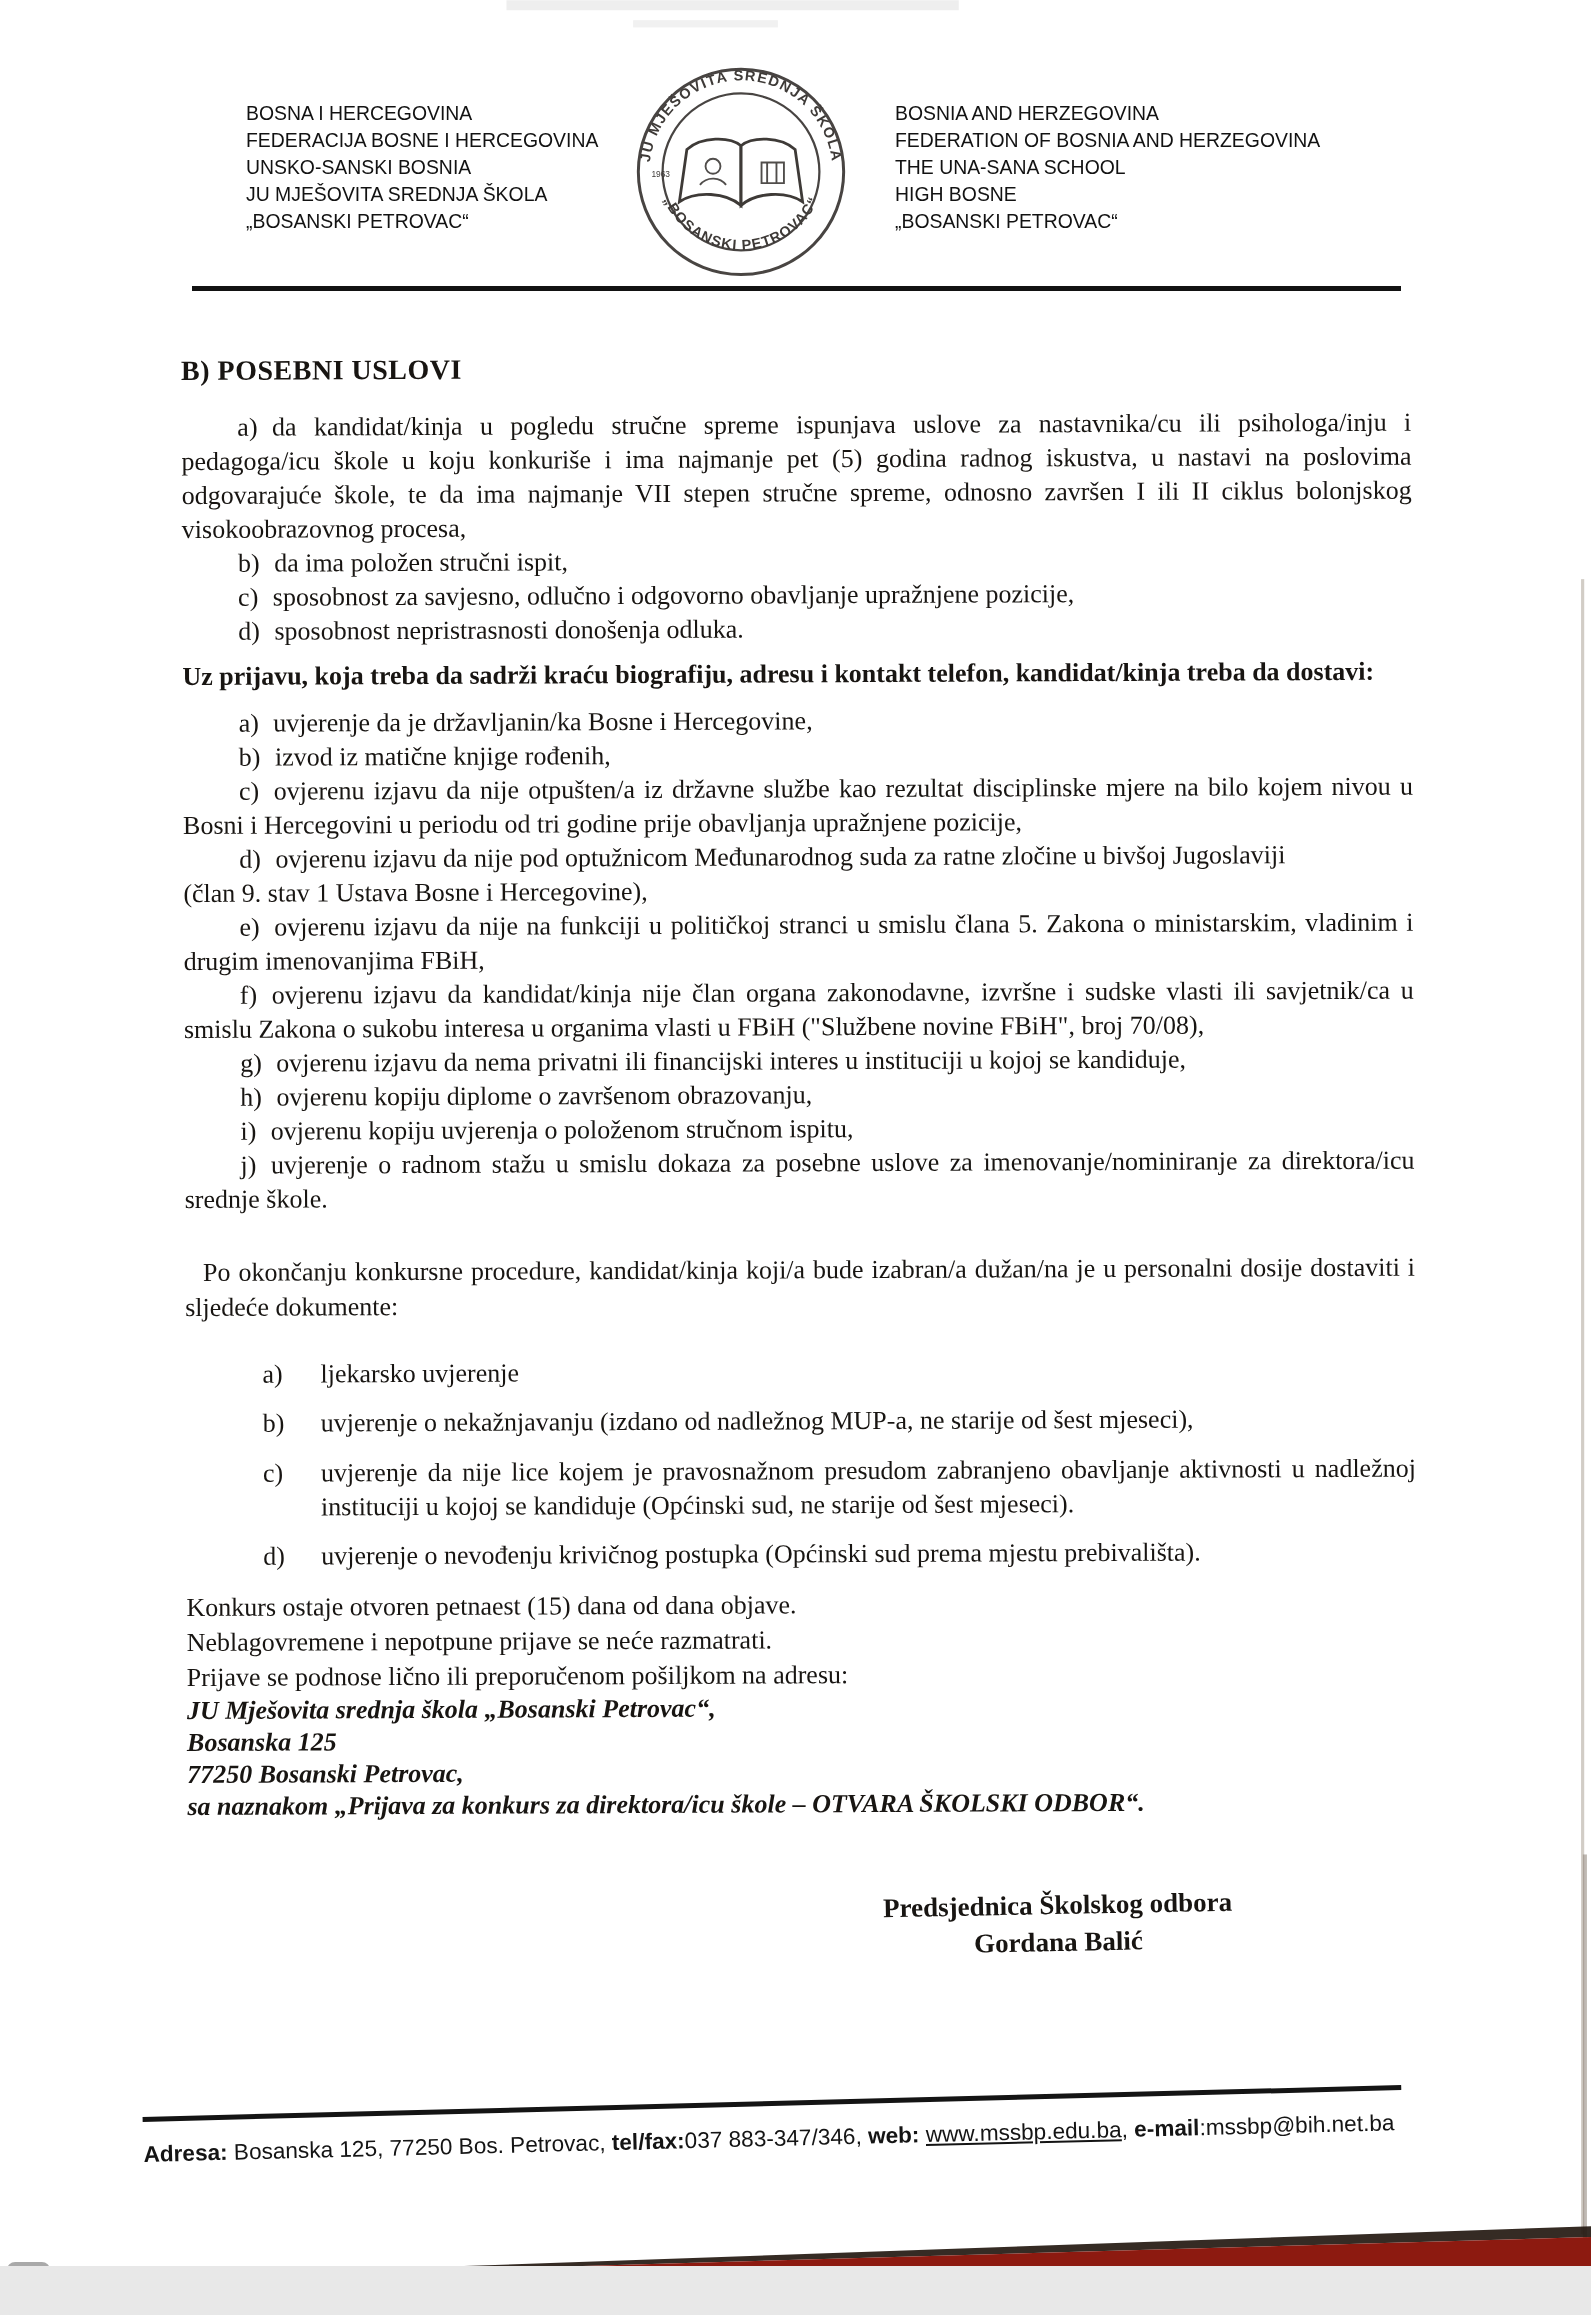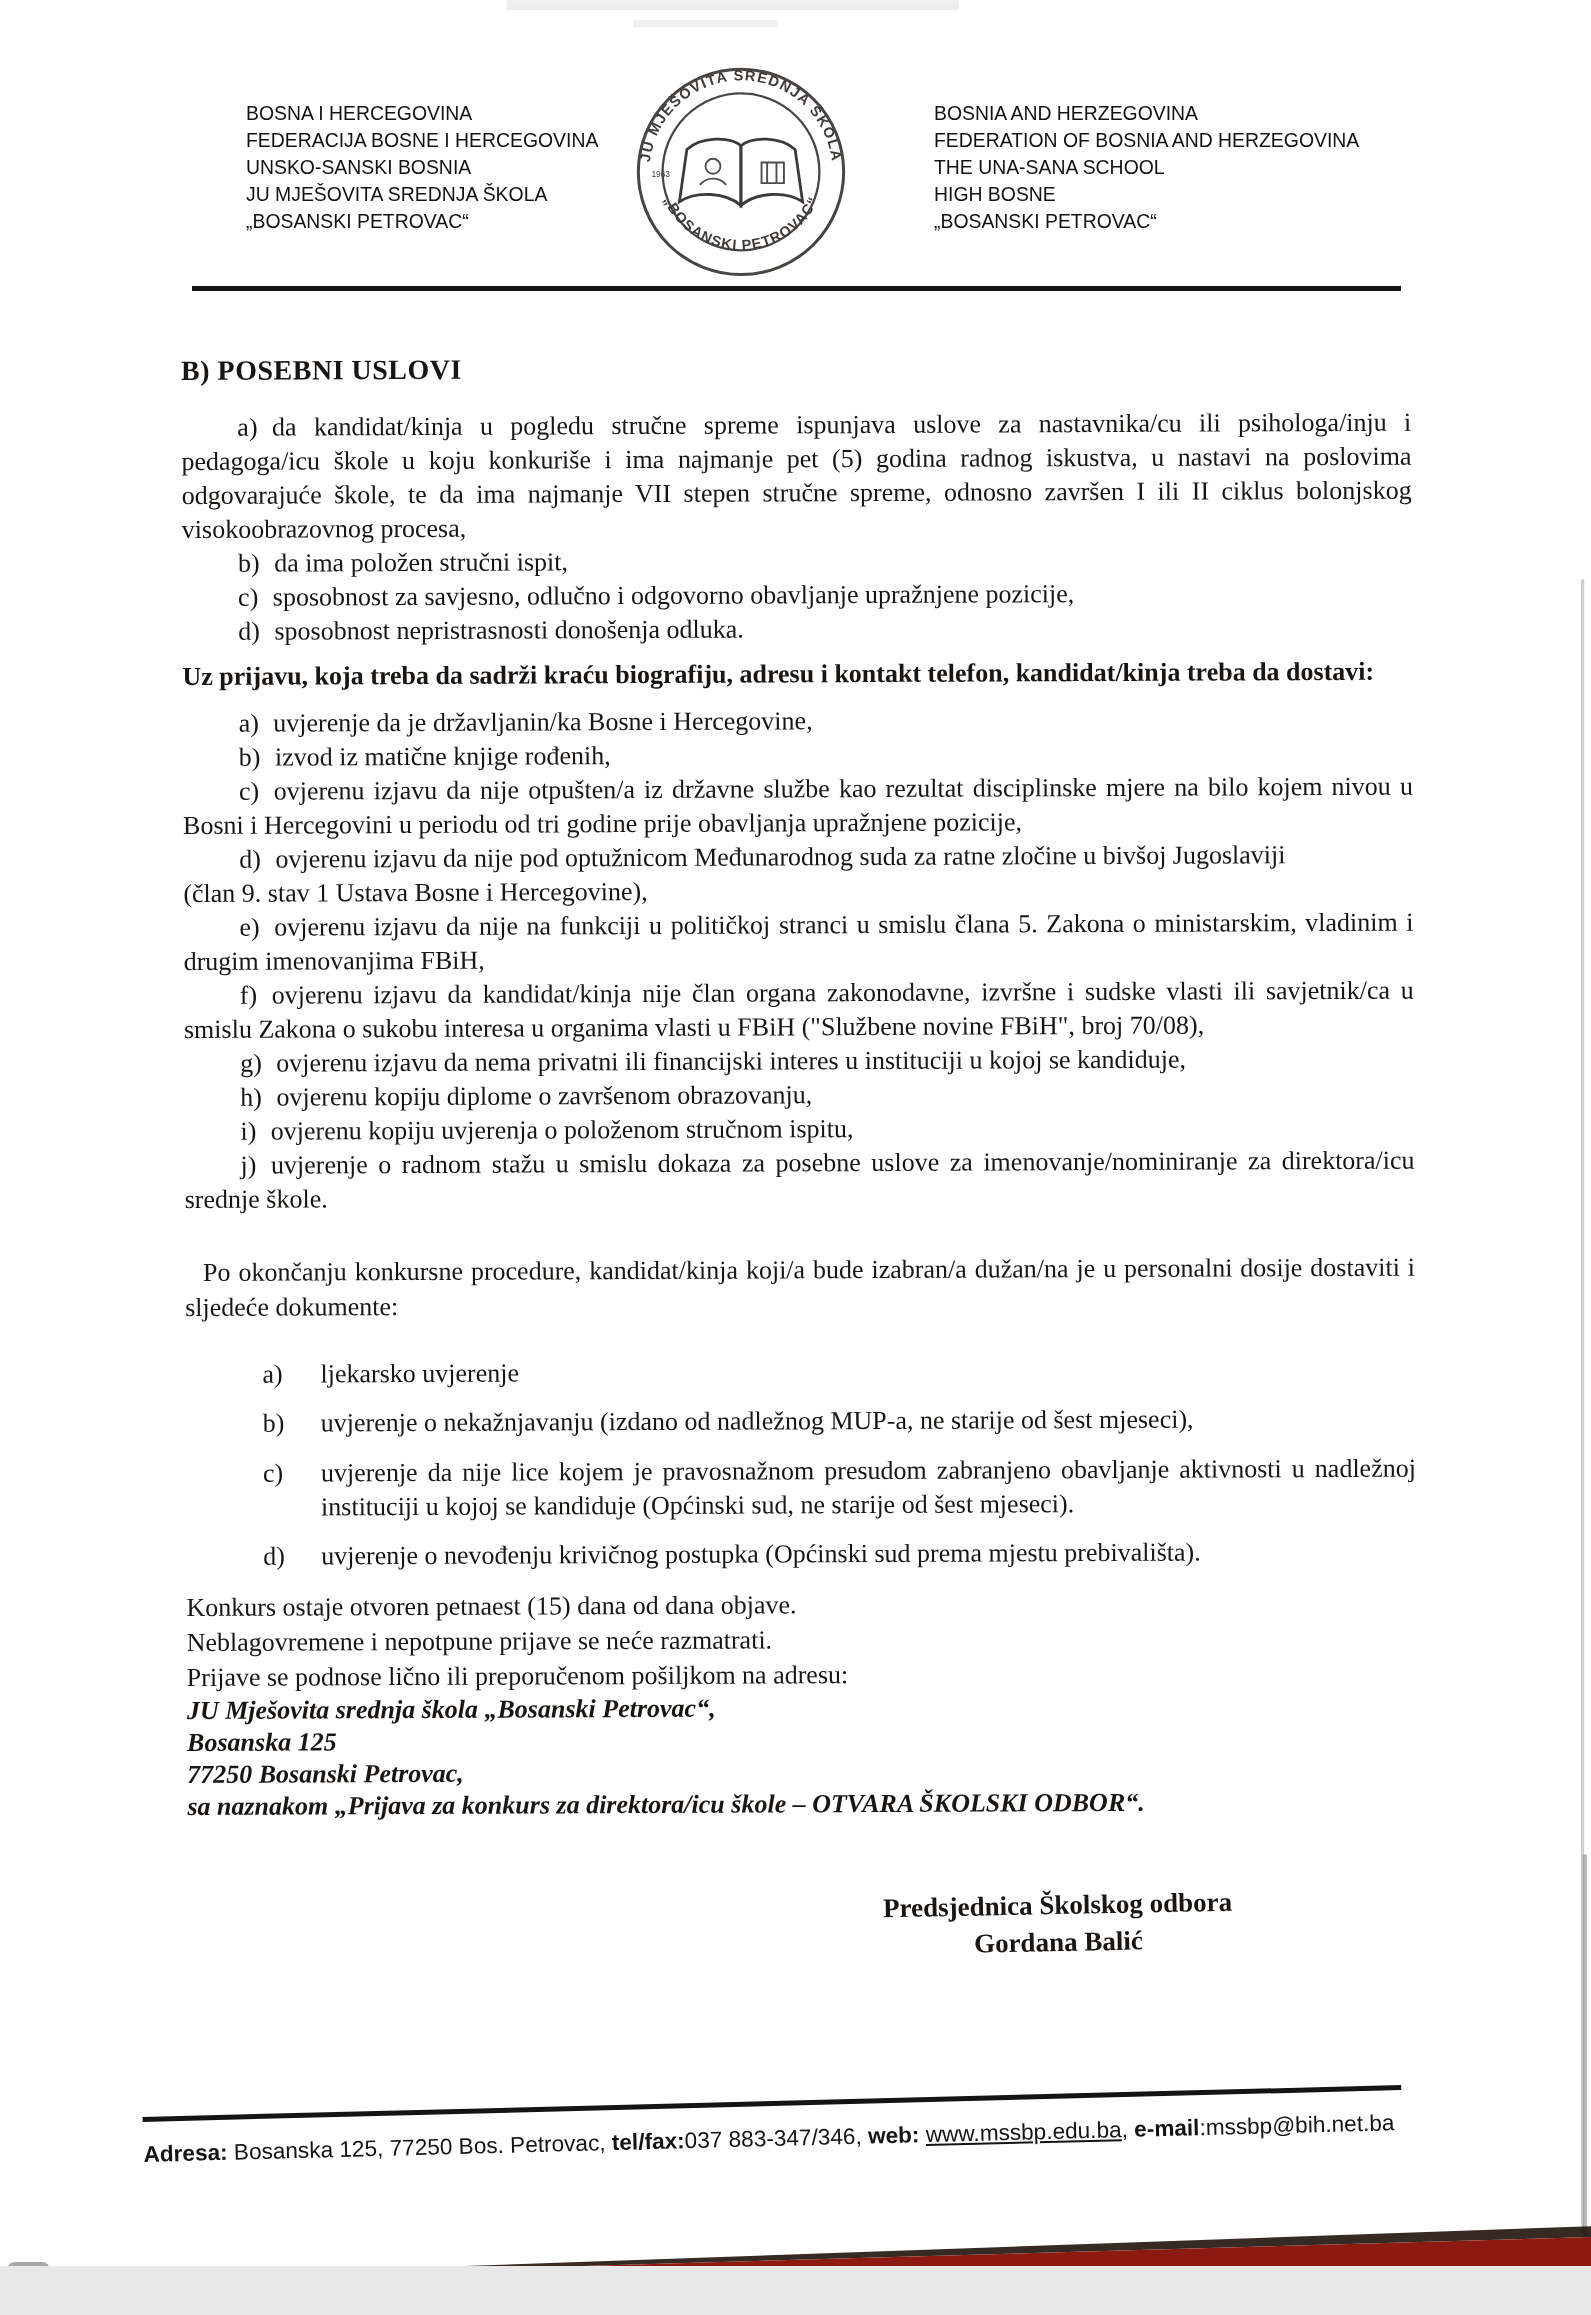--- a/index.html
+++ b/index.html
@@ -4,21 +4,21 @@
 <style>
   html,body{margin:0;padding:0;background:#e8e8e8;}
   .page{
     position:relative; width:1591px; height:2266px; background:#ffffff;
     overflow:hidden; font-family:"Liberation Serif", serif; color:#181512;
   }
   
   .hdr-col{position:absolute; top:100px; font-family:"Liberation Sans", sans-serif;
     font-size:19.4px; line-height:27px; color:#121212;}
   .hdr-left{left:246px;}
-  .hdr-right{left:934px;}
+  .hdr-right{left:895px;}
   .hdr-col div{white-space:nowrap;}
   .logo{position:absolute; left:629px; top:58px; opacity:.92;}
   .hdr-rule{position:absolute; left:192px; top:286px; width:1209px; height:4.5px; background:#121212;}
   
   .content{position:absolute; left:181px; top:353px; width:1230px; transform:rotate(-0.25deg); transform-origin:top left;}
   .doc-title{font-size:28px; font-weight:bold; line-height:36px; margin:0 0 22px 0; letter-spacing:0.5px;}
   p{margin:0;}
   .it{font-size:26px; line-height:34px; text-align:justify; text-indent:56px; white-space:pre-wrap;}
   .it .mk{margin-right:14.5px;}
   .bold-par{font-size:26px; line-height:38px; font-weight:bold; text-align:justify; margin-top:9px;}

